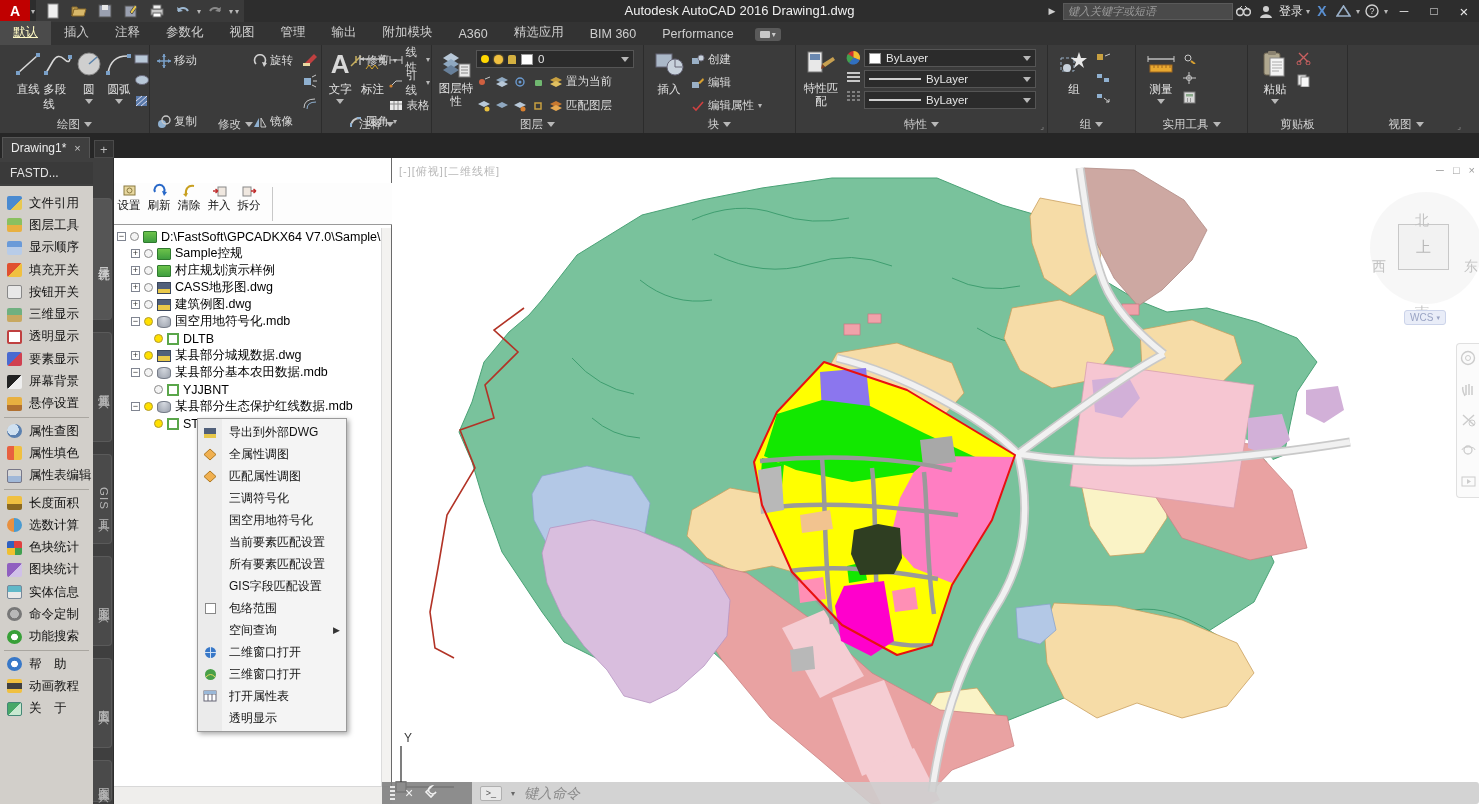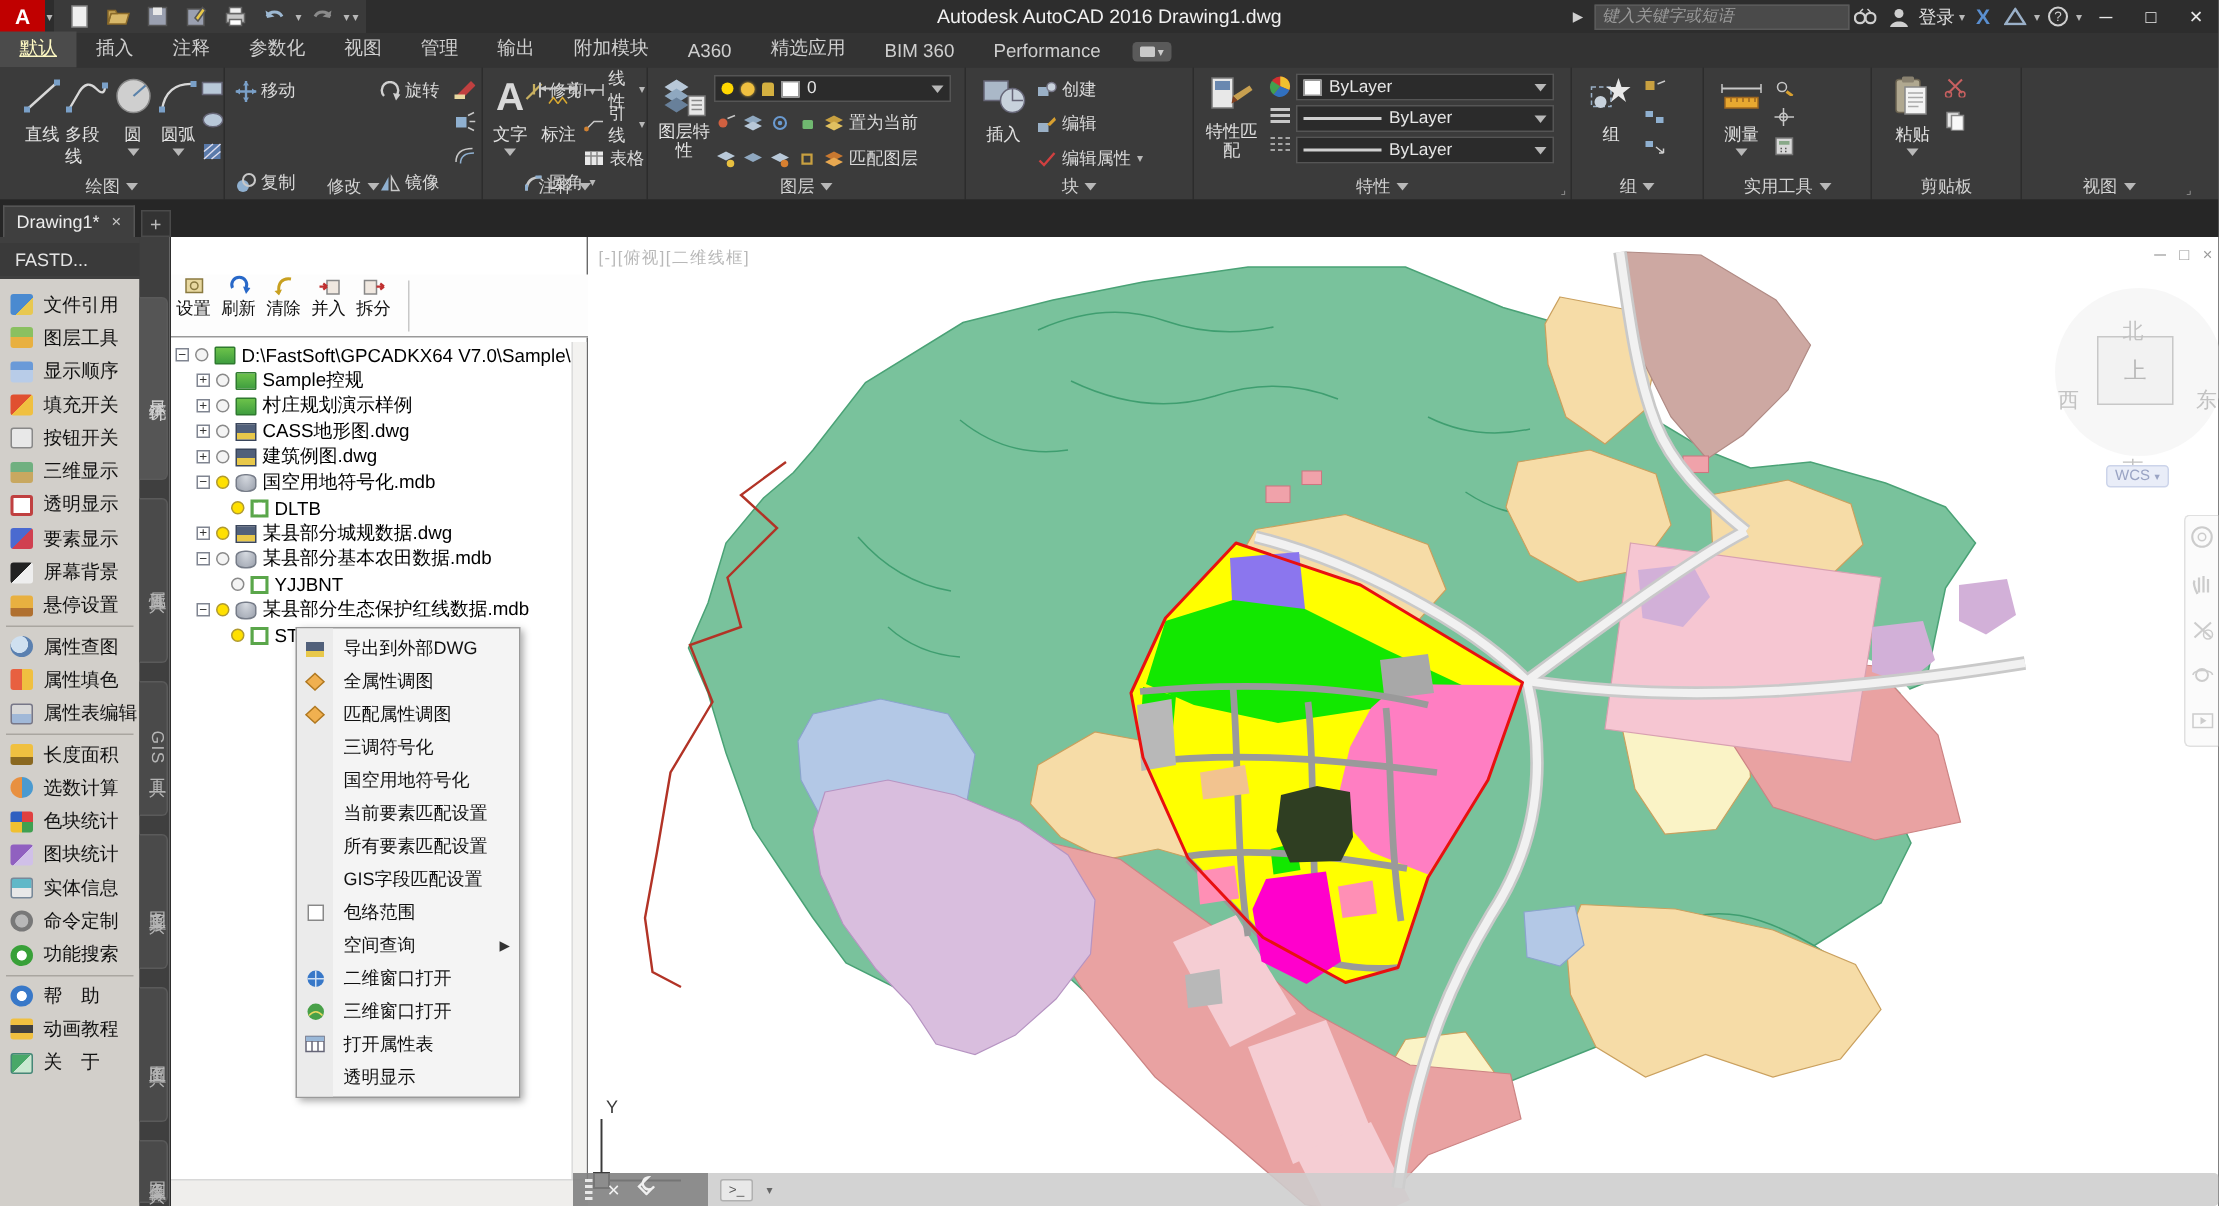--- a/index.html
+++ b/index.html
@@ -1198,20 +1198,21 @@
       <div class="cmdgrip">
         <span class="gripdots"></span>
         <span style="font-size:14px;">×</span>
         <span><svg width="14" height="13">
               <path d="M9,1 a4,4 0 1 0 4,6 L8,12 L3,7 Z" fill="none" stroke="#f0f0f0" stroke-width="1.6"></path>
             </svg></span>
       </div>
       <div class="cmdfield">
         <span class="promptchip">&gt;_</span>
         <span class="dd" style="color:#666;">▾</span>
+        <input class="cmdinput" placeholder="键入命令" style="">
       </div>
     </div>
 
     <div class="ctxmenu">
       <div class="mitem">
           <span class="mico">
             <svg width="14" height="13">
               <rect x="1" y="2" width="12" height="10" fill="#51607a"></rect>
               <rect x="1" y="8" width="12" height="4" fill="#e8c84a"></rect>
             </svg>

